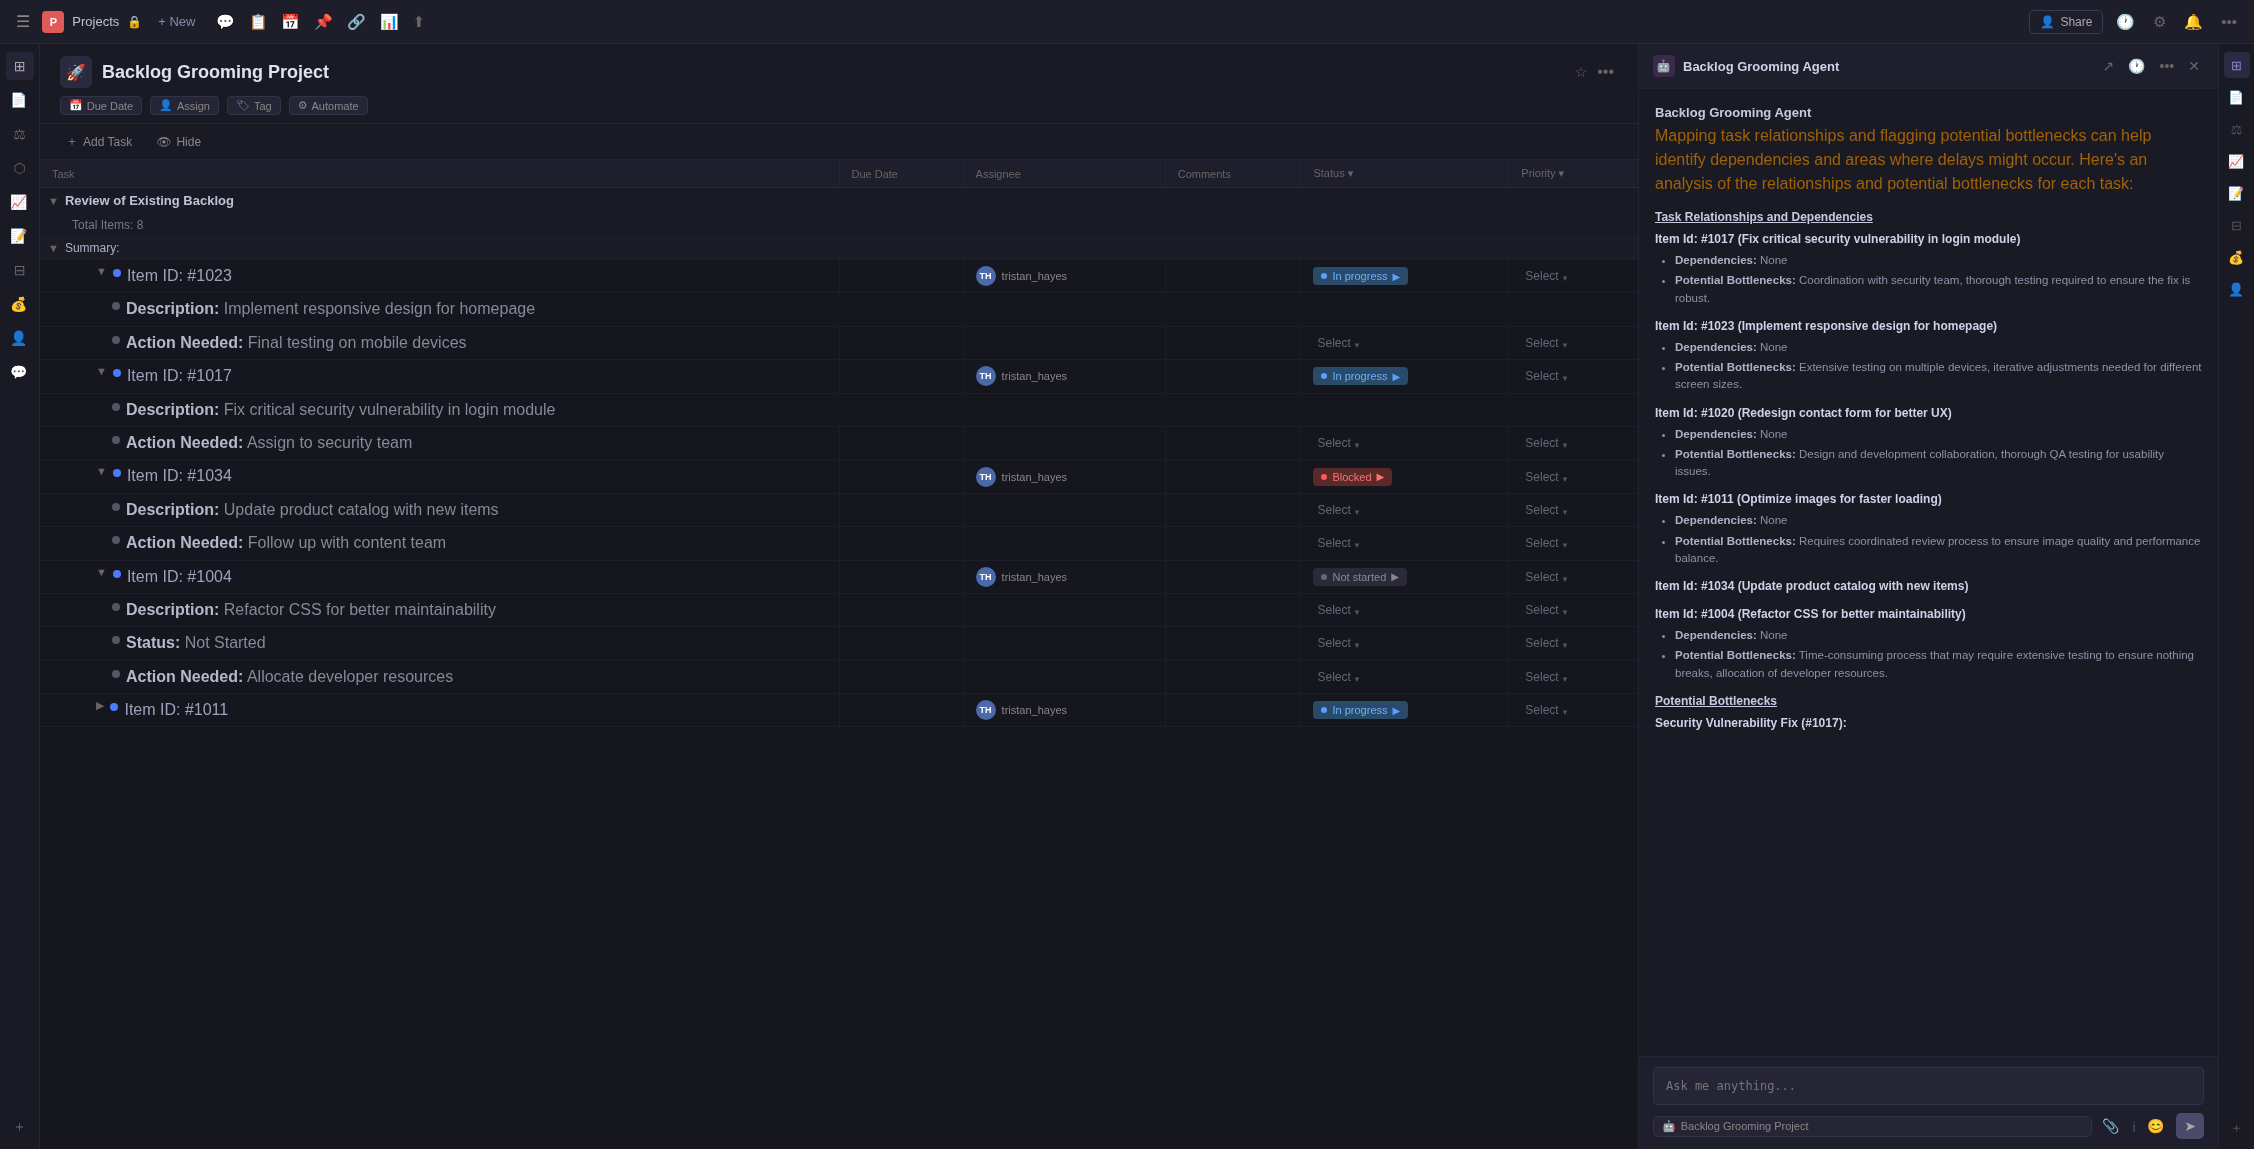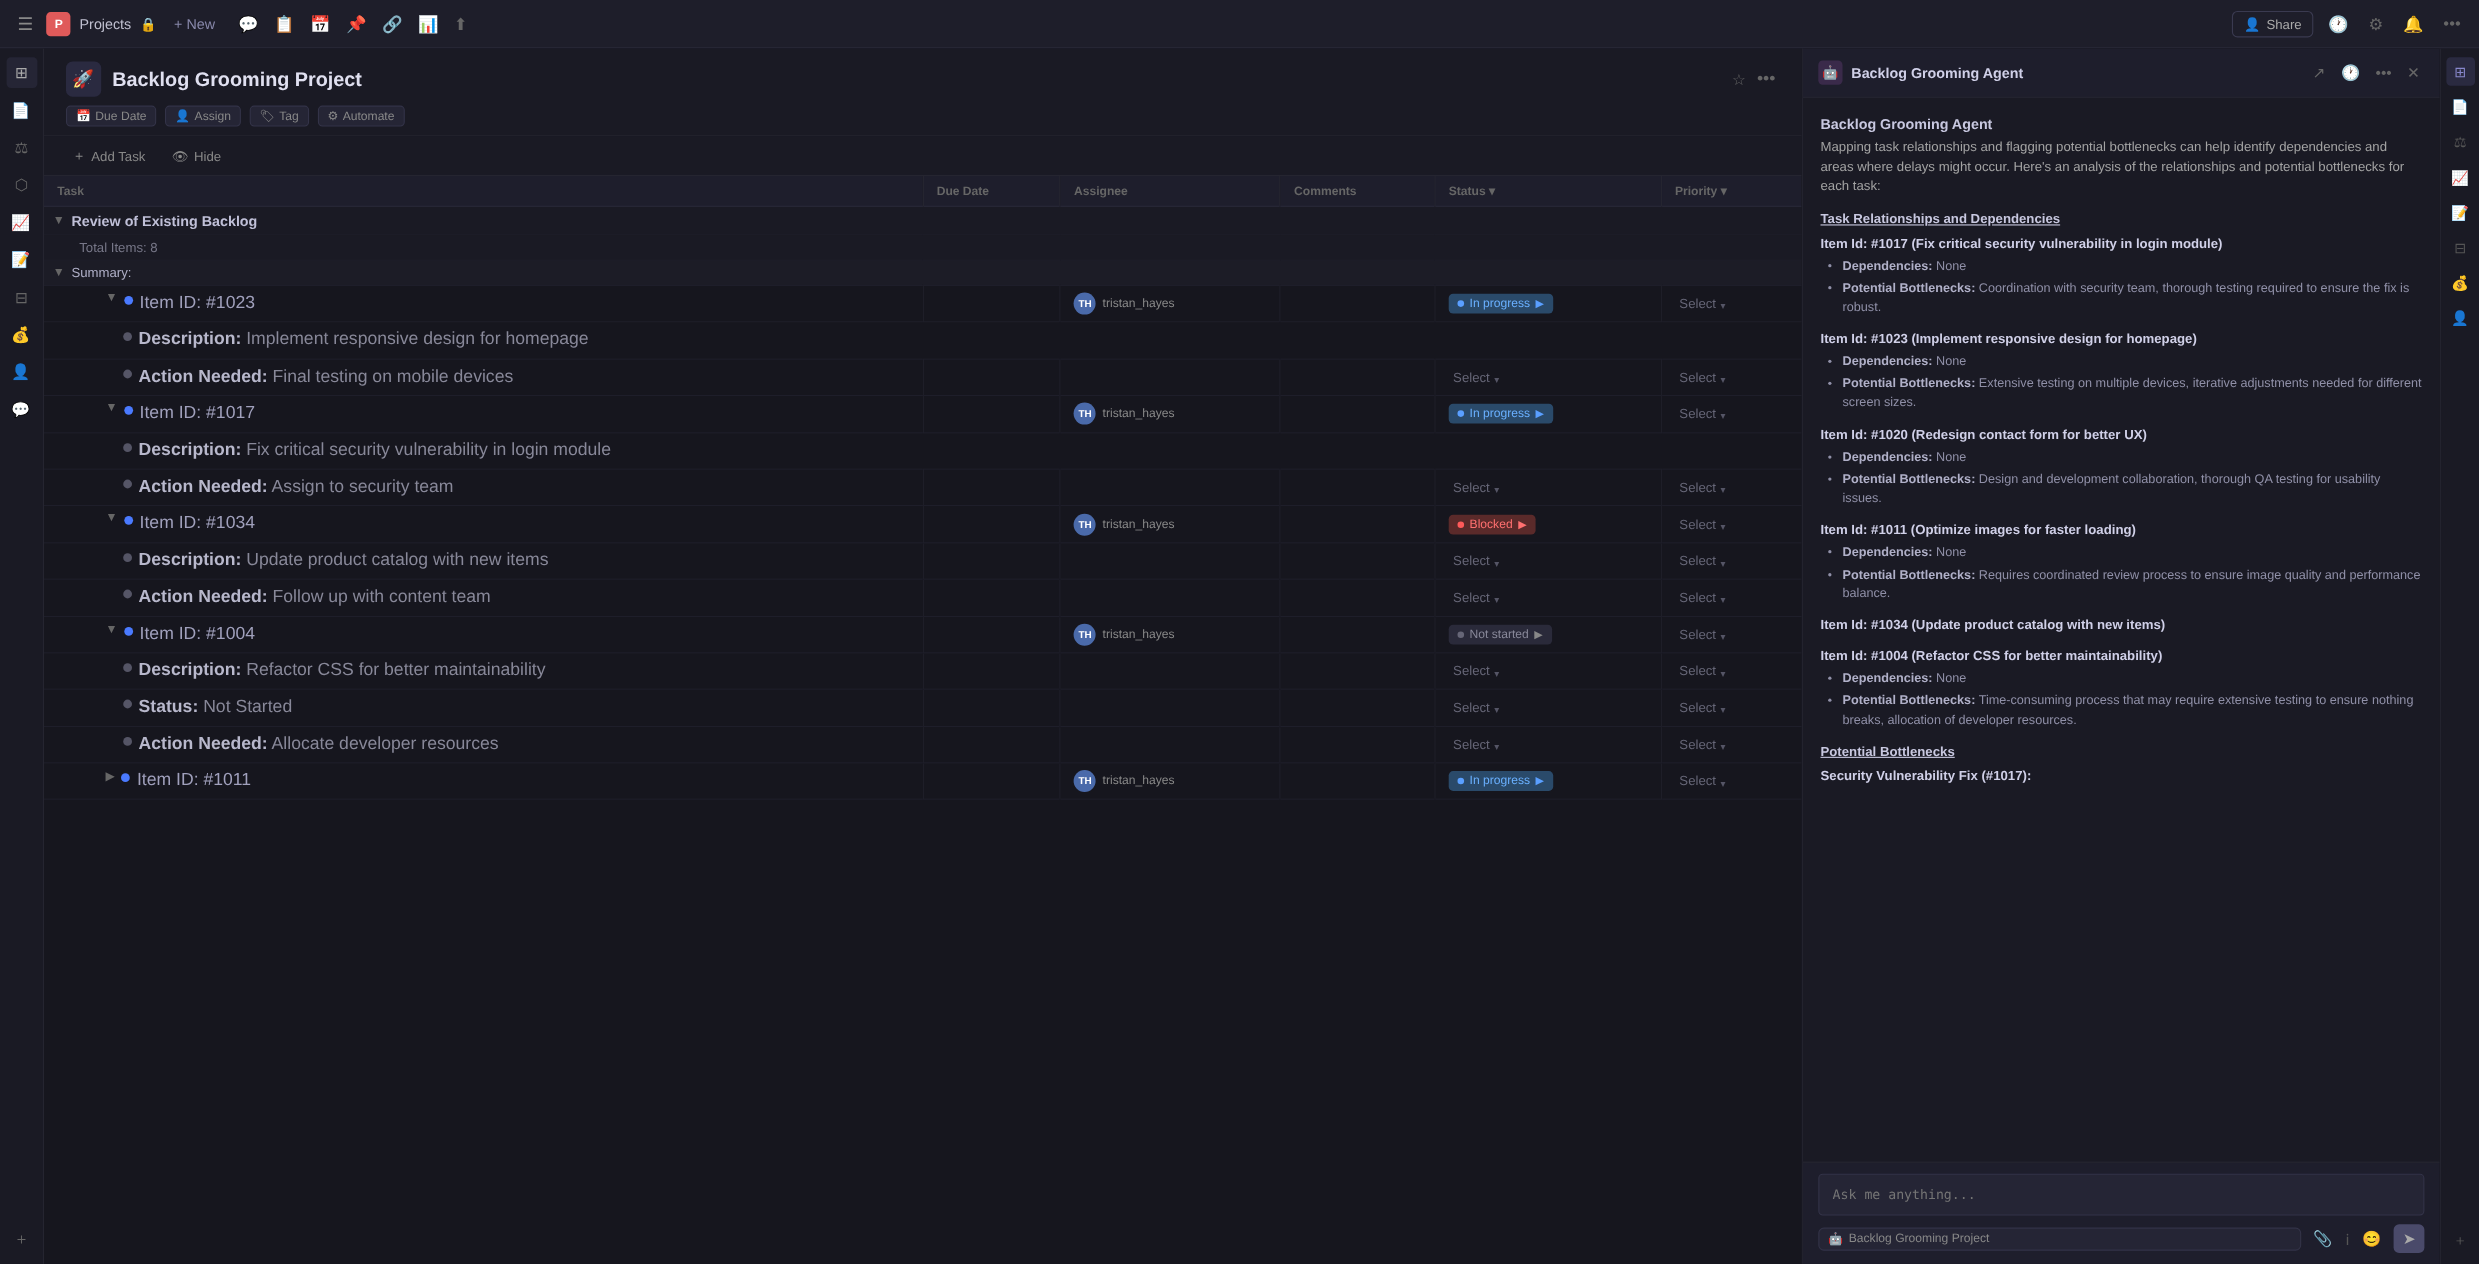--- a/index.html
+++ b/index.html
@@ -235,21 +235,21 @@
       min-width: 800px;
     }
     thead tr {
       background: #1e1e2c;
       border-bottom: 1px solid #2a2a3a;
     }
     thead th {
       padding: 7px 12px;
       text-align: left;
       font-size: 11px;
-      font-weight: 700;
+      font-weight: 400;
       color: #666;
       white-space: nowrap;
       border-right: 1px solid #252530;
     }
     thead th:last-child { border-right: none; }
     .th-sort { cursor: pointer; }
     tbody tr {
       border-bottom: 1px solid #1e1e2a;
     }
     td {
@@ -444,22 +444,22 @@
     .agent-section {
       margin-bottom: 14px;
     }
     .agent-title {
       font-size: 13px;
       font-weight: 700;
       color: #c8c8e0;
       margin-bottom: 4px;
     }
     .agent-subtitle {
-      font-size: 12px;
-      color: #a3a3a3;
+      font-size: 16px;
+      color: #a16207;
       line-height: 1.5;
       margin-bottom: 8px;
     }
     .agent-h2 {
       font-size: 12px;
       font-weight: 700;
       color: #c8c8e0;
       margin: 12px 0 6px;
       text-decoration: underline;
     }

